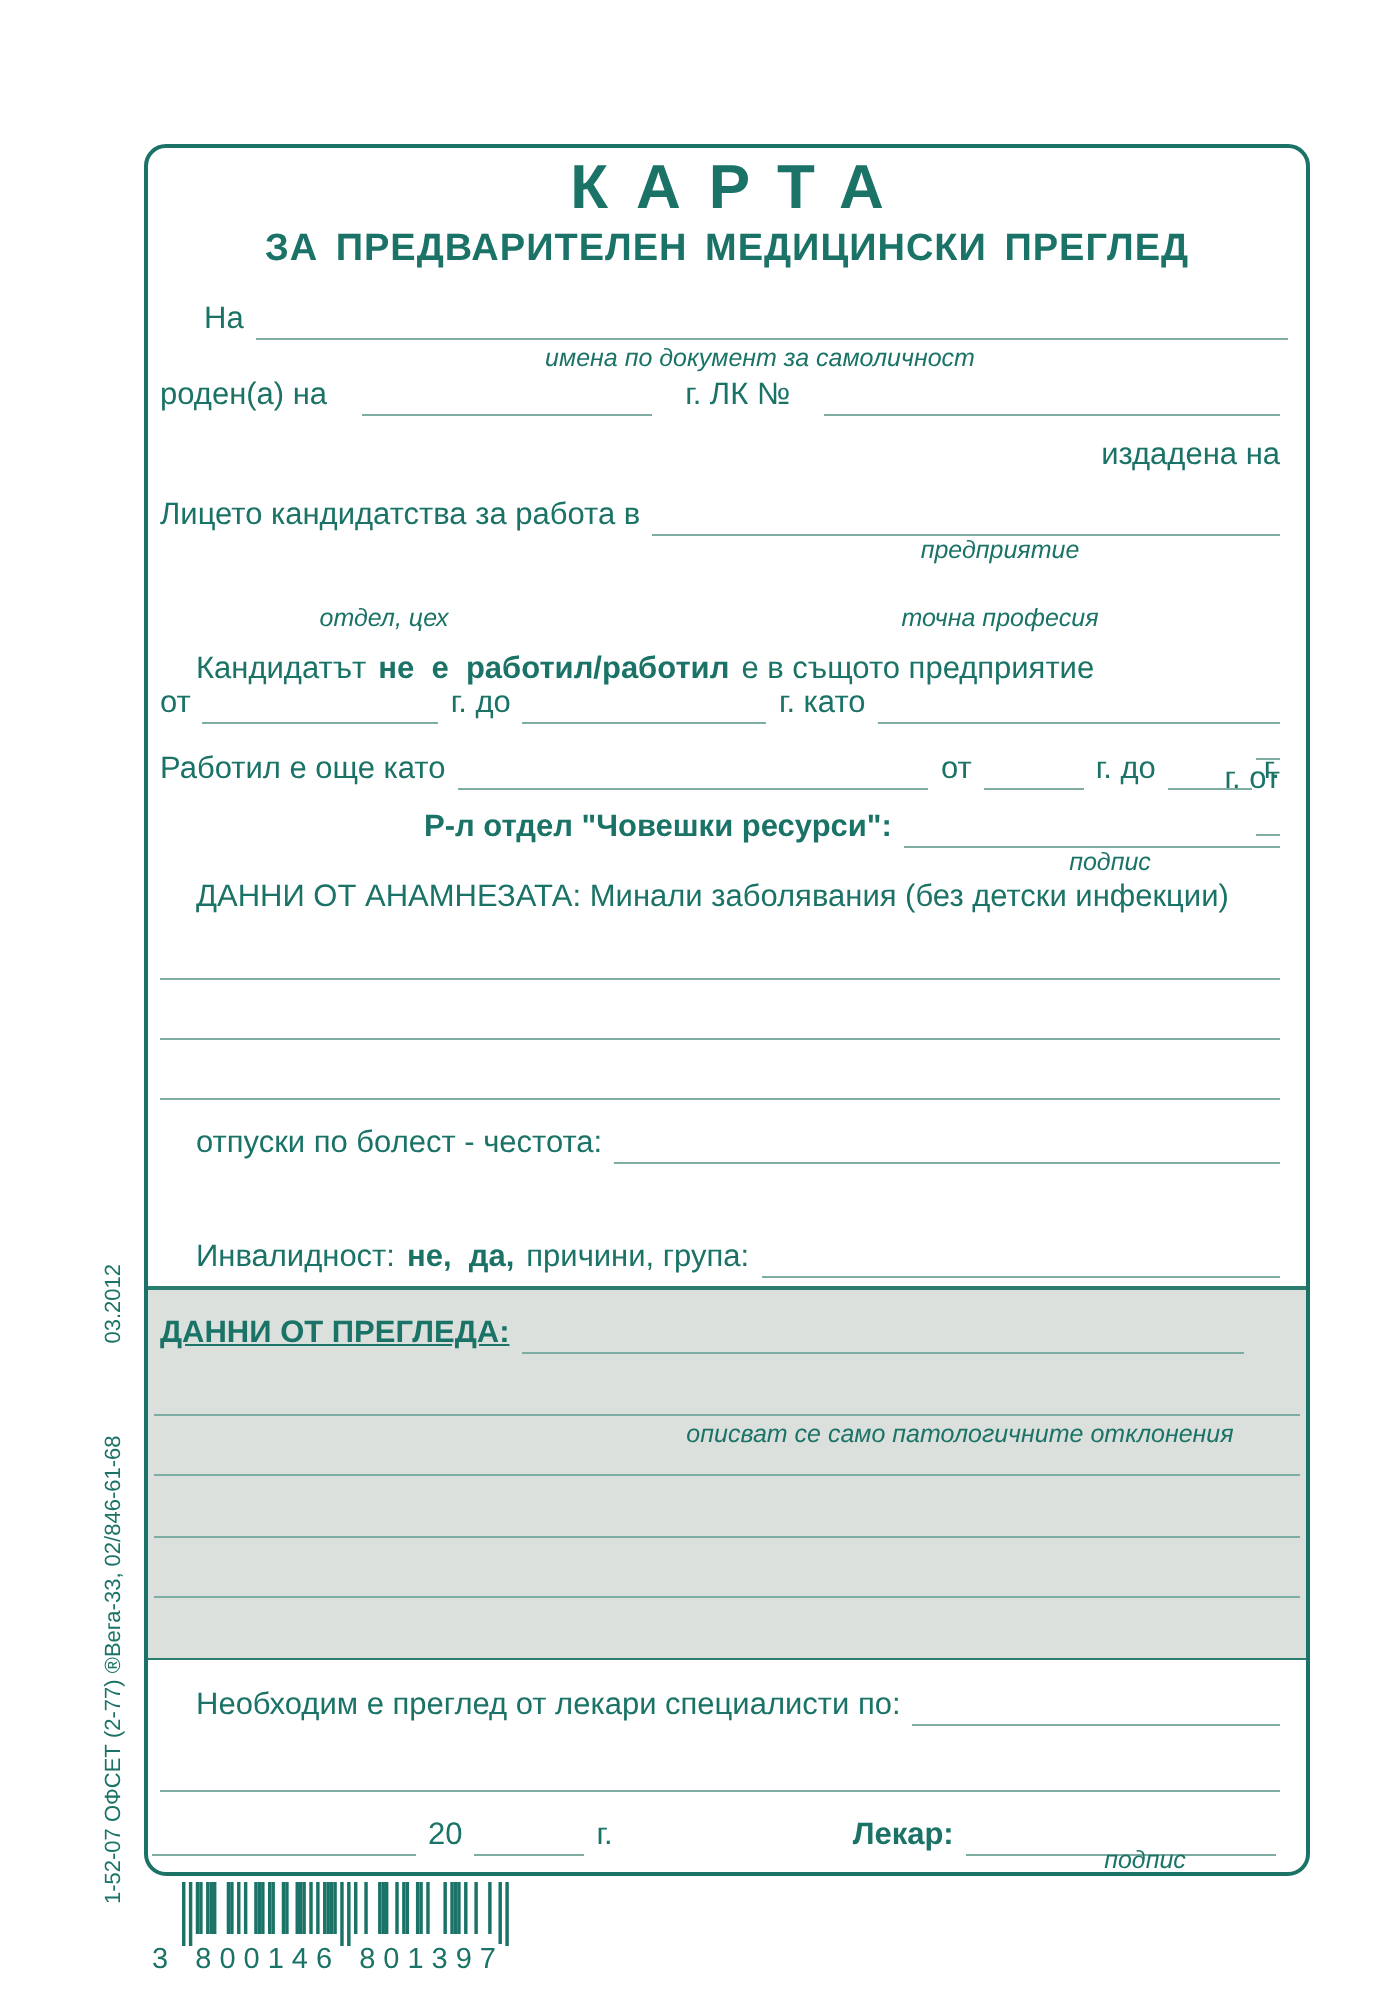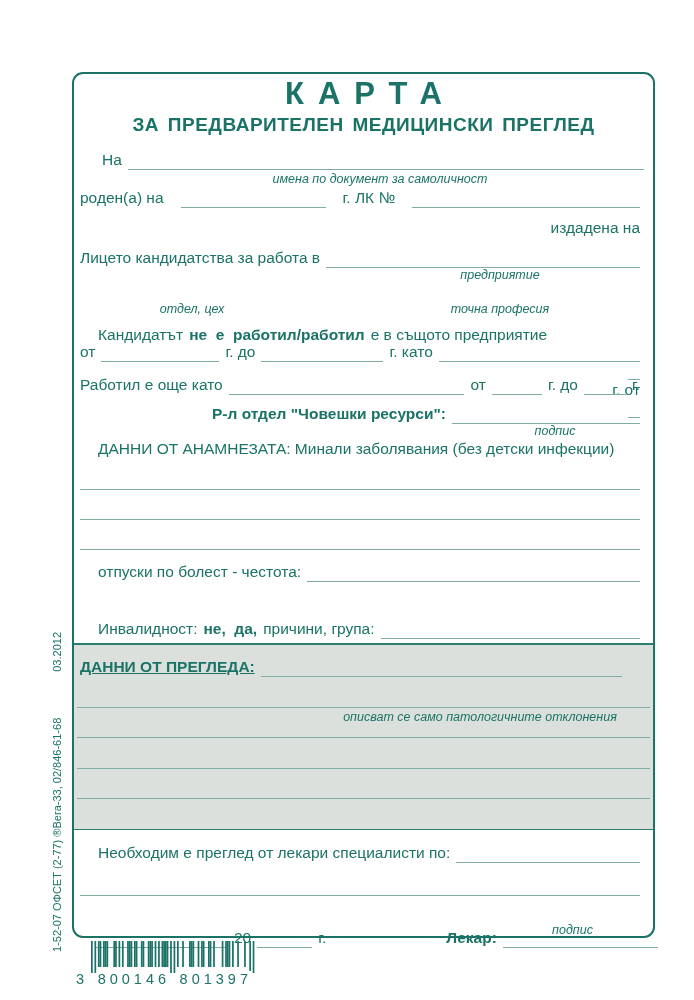--- a/index.html
+++ b/index.html
@@ -135,21 +135,21 @@
   <div class="hline" style="left:77px;top:737px;width:573px;"></div>
   <div class="hline" style="left:77px;top:768px;width:573px;"></div>
   <div class="hline" style="left:77px;top:798px;width:573px;"></div>
 
   <div class="row" style="left:98px;top:843px;width:542px;">
     <span>Необходим е преглед от лекари специалисти по:</span>
     <span class="fill"></span>
   </div>
   <div class="hline" style="left:80px;top:895px;width:560px;"></div>
 
-  <div class="row" style="left:96px;top:908px;width:562px;margin-top:20px;">
+  <div class="row" style="left:76px;top:908px;width:562px;">
     <span class="fill" style="flex:0 0 132px;margin-left:0;"></span>
     <span>20</span>
     <span class="fill" style="flex:0 0 55px;"></span>
     <span>г.</span>
     <span style="flex:0 0 108px;"></span>
     <span class="b">Лекар:</span>
     <span class="fill"></span>
   </div>
   <div class="cap" style="left:500px;top:923px;width:145px;">подпис</div>
 

